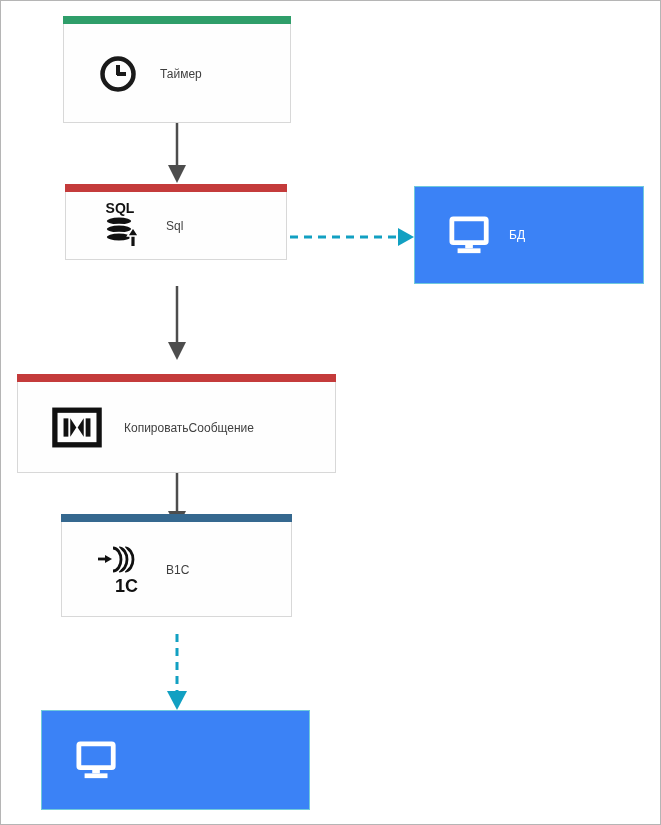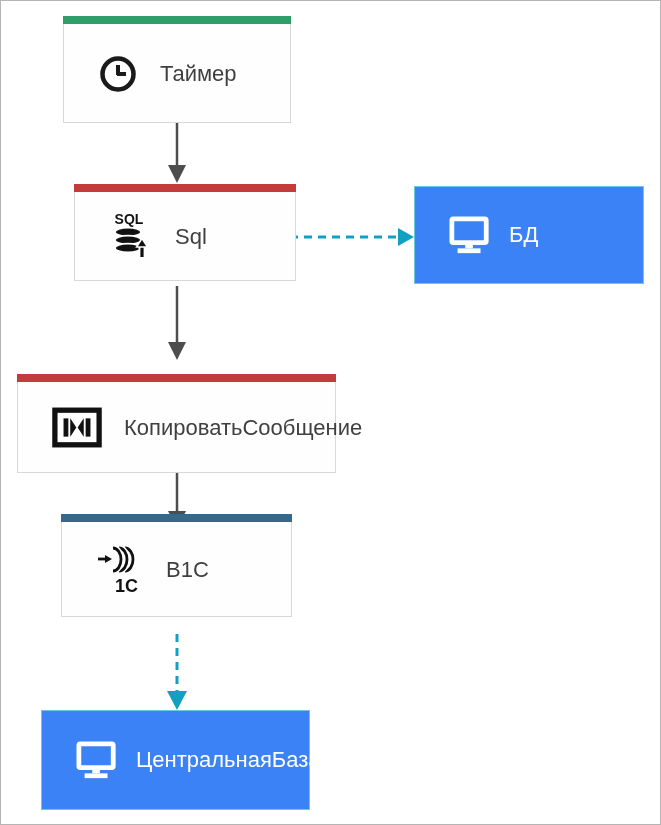--- a/index.html
+++ b/index.html
@@ -7,21 +7,21 @@
     position:relative;width:659px;height:823px;background:#ffffff;
     border:1px solid #b5b5b5;overflow:hidden;
   }
   .node{position:absolute;box-sizing:border-box;}
   .node.white{background:#fefefe;border:1px solid #d8d8d8;}
   .node.teal{background:#3b82f6;border:1px solid #6fc9dc;color:#fff;}
   .topbar{position:absolute;top:-1px;left:-1px;right:-1px;height:8px;}
   .content{display:flex;align-items:center;height:100%;padding-left:34px;box-sizing:border-box;}
   .node.white .content{padding-top:8px;}
   .icon{display:inline-flex;align-items:center;justify-content:center;flex:0 0 auto;}
-  .label{font-size:22px;color:#3f3f3f;margin-left:22px;white-space:nowrap;}
+  .label{font-size:12px;color:#3f3f3f;margin-left:22px;white-space:nowrap;}
   .node.teal .label{color:#ffffff;margin-left:18px;}
   svg{display:block;}
   .connector-layer{position:absolute;left:0;top:0;pointer-events:none;}
 </style>
 </head>
 <body>
 
 <div class="canvas">
 
   <svg class="connector-layer" width="659" height="823" viewBox="0 0 659 823">
@@ -53,21 +53,21 @@
       <span class="icon">
         <svg width="40" height="40" viewBox="0 0 40 40">
           <circle cx="20" cy="20" r="15.5" fill="none" stroke="#1a1a1a" stroke-width="4.5"></circle>
           <path d="M20 21 V11 M19 20 H28" stroke="#1a1a1a" stroke-width="4" fill="none"></path>
         </svg>
       </span>
       <span class="label">Таймер</span>
     </div>
   </div>
 
-  <div class="node white" style="left:73px;top:183px;width:222px;height:97px">
+  <div class="node white" style="left:64px;top:183px;width:222px;height:76px">
     <div class="topbar" style="background:#c43b3b"></div>
     <div class="content">
       <span class="icon">
         <svg width="44" height="52" viewBox="0 0 44 52">
           <text x="20" y="13" text-anchor="middle" font-family="Liberation Sans,sans-serif" font-size="14" font-weight="bold" fill="#111">SQL</text>
           <ellipse cx="19" cy="21" rx="13" ry="4.4" fill="#111" stroke="#fff" stroke-width="1.6"></ellipse>
           <ellipse cx="19" cy="29" rx="13" ry="4.4" fill="#111" stroke="#fff" stroke-width="1.6"></ellipse>
           <ellipse cx="19" cy="37" rx="13" ry="4.4" fill="#111" stroke="#fff" stroke-width="1.6"></ellipse>
           <line x1="33" y1="46" x2="33" y2="34" stroke="#fff" stroke-width="7"></line>
           <line x1="33" y1="46" x2="33" y2="34" stroke="#111" stroke-width="3.2"></line>
@@ -129,17 +129,16 @@
 
   <div class="node teal" style="left:40px;top:709px;width:269px;height:100px">
     <div class="content">
       <span class="icon">
         <svg width="42" height="40" viewBox="0 0 44 40">
           <rect x="3" y="3" width="36" height="25" rx="1.5" fill="none" stroke="#ffffff" stroke-width="5"></rect>
           <rect x="17" y="28" width="8" height="6" fill="#ffffff"></rect>
           <rect x="9" y="34" width="24" height="5" fill="#ffffff"></rect>
         </svg>
       </span>
-      <span class="label">ЦентральнаяБаза</span>
     </div>
   </div>
 
 </div>
 
 </body></html>

